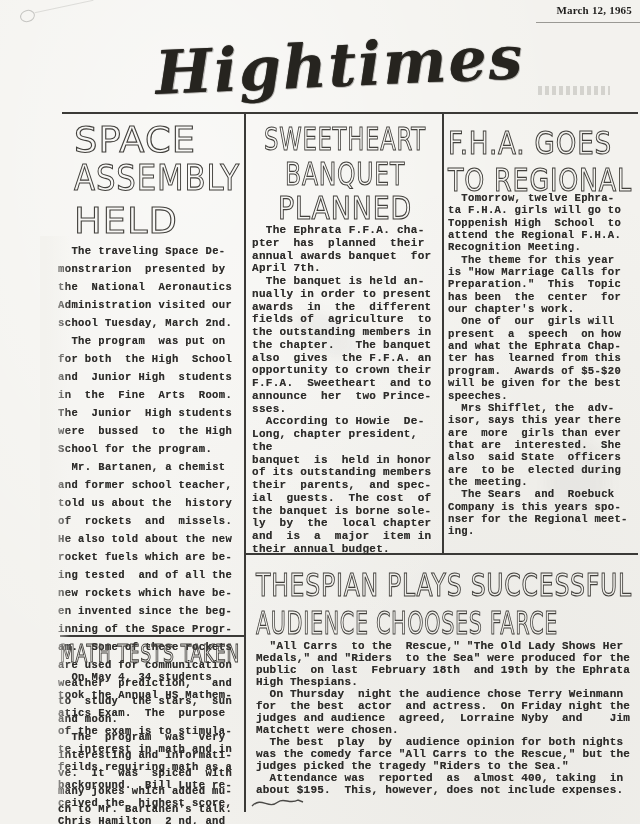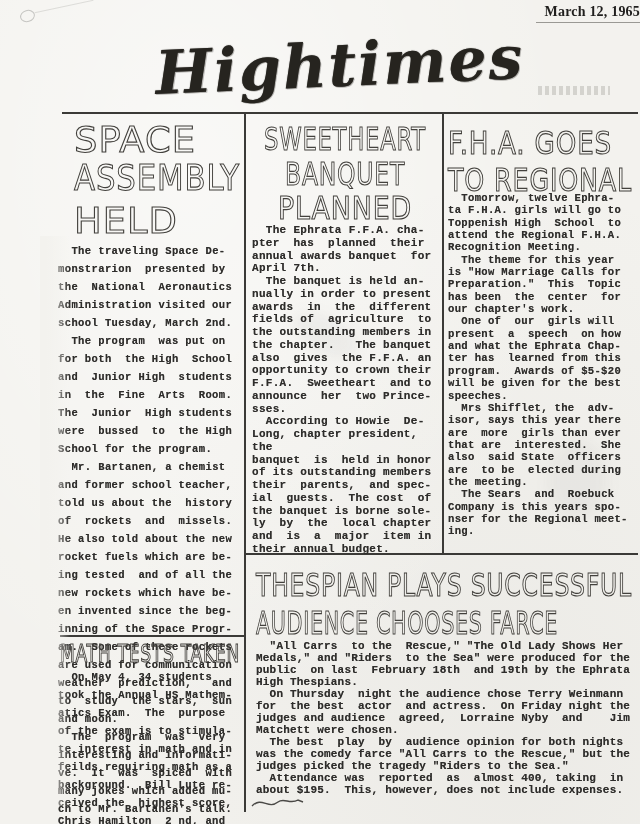--- a/index.html
+++ b/index.html
@@ -4,22 +4,22 @@
 <style>
   html,body{margin:0;padding:0;background:#e9e8e4;}
   #page{
     position:relative;width:640px;height:824px;overflow:hidden;
     background:#f3f2ee;
     background-image:radial-gradient(ellipse at 30% 20%, rgba(255,255,255,0.5), rgba(0,0,0,0) 60%),
                      radial-gradient(ellipse at 80% 90%, rgba(120,115,105,0.06), rgba(0,0,0,0) 55%);
     font-family:"Liberation Sans", sans-serif;
   }
   .date{
-    position:absolute;top:4px;right:0;width:200px;text-align:right;
-    font-family:"Liberation Serif", serif;font-weight:bold;font-size:14px;color:#201f1d;
+    position:absolute;top:4px;right:8px;width:200px;text-align:right;
+    font-family:"Liberation Serif", serif;font-weight:bold;font-size:11px;color:#201f1d;
     letter-spacing:0.2px;
   }
   .date-rule{position:absolute;top:22px;left:536px;width:104px;height:1px;background:#9a9994;}
   .masthead{
     position:absolute;top:30px;left:150px;width:380px;height:80px;text-align:center;
     font-family:"DejaVu Serif", serif;font-style:italic;font-weight:bold;font-size:60px;
     color:#26241f;transform:rotate(-2.5deg);letter-spacing:2px;
     text-shadow:0 0 1px rgba(38,36,31,0.8), 1px 1px 0 rgba(38,36,31,0.25);
   }
   .rule{position:absolute;background:#3b3a37;}

